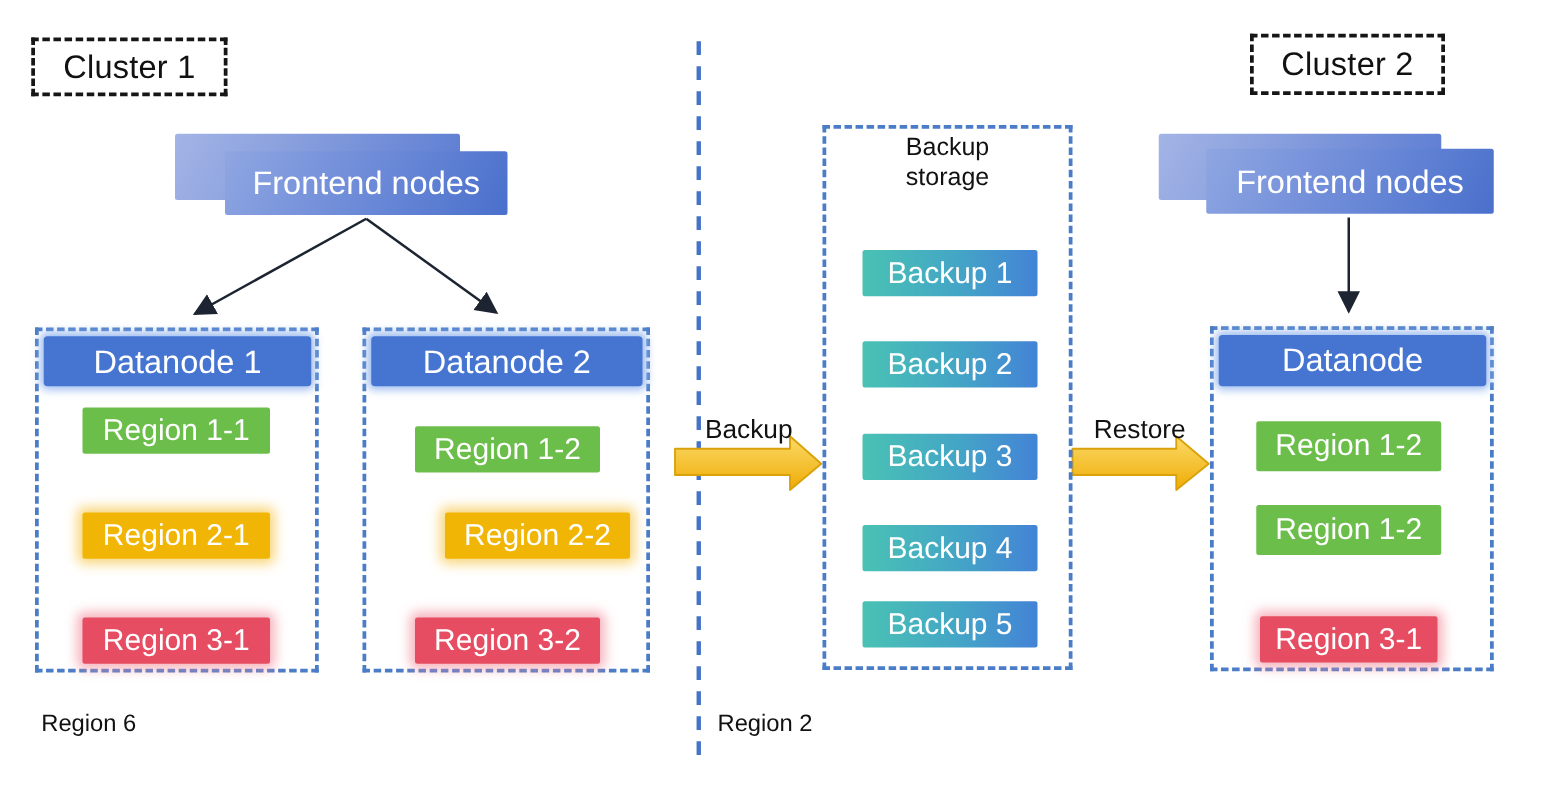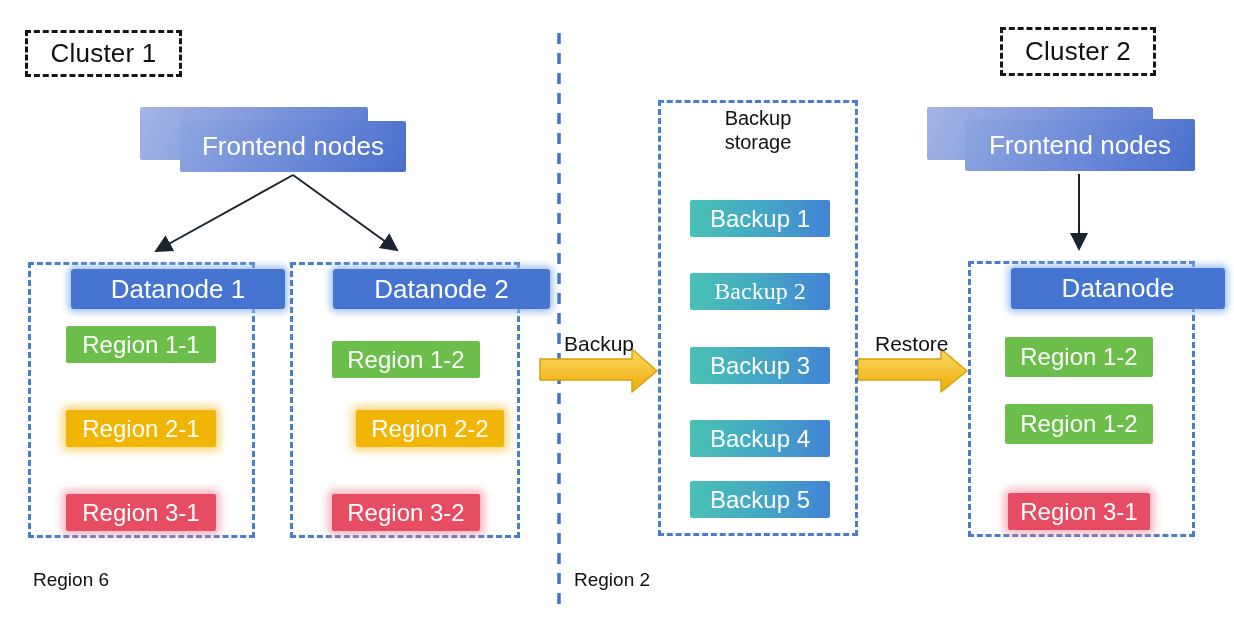--- a/index.html
+++ b/index.html
@@ -20,21 +20,20 @@
   .frontend-front{
     background:linear-gradient(118deg,#8ea6e1 0%,#7490da 40%,#4a70cc 100%);
     border-radius:2px;color:#fff;display:flex;align-items:center;justify-content:center;
     font-size:26px;
   }
   .dn-box{border:3px dashed #4a7cc8;background:transparent;}
   .dn-header{
     background:#4574d1;border-radius:3px;color:#fff;
     display:flex;align-items:center;justify-content:center;font-size:26px;
     box-shadow:0 0 7px 3px rgba(151,184,238,.9);
-    margin-left:36px;
   }
   .region{
     border-radius:2px;color:#fff;display:flex;align-items:center;justify-content:center;
     font-size:24px;
   }
   .rg-green{background:#6cbe4b;}
   .rg-amber{background:#f1b605;box-shadow:0 0 9px 4px rgba(247,205,95,.8);}
   .rg-red{background:#e64d62;box-shadow:0 0 9px 4px rgba(242,146,160,.7);margin-top:16px;}
   .bs-box{border:3px dashed #4a7cc8;}
   .bs-title{
@@ -115,21 +114,21 @@
   </div>
 
   <div class="abs flow-label" style="left:564px;top:332px;">Backup</div>
 
   <div class="abs bs-box" style="left:658px;top:100px;width:200px;height:436px;"></div>
   <div class="abs bs-title" style="left:693px;top:106px;width:130px;">Backup storage</div>
 
   <div class="abs backup-item" style="left:690px;top:200px;width:140px;height:37px;">
     <span>Backup 1</span>
   </div>
-  <div class="abs backup-item" style="left:690px;top:273px;width:140px;height:37px;font-family:Liberation Serif, serif;">
+  <div class="abs backup-item" style="left:690px;top:273px;width:140px;height:37px;">
     <span>Backup 2</span>
   </div>
   <div class="abs backup-item" style="left:690px;top:347px;width:140px;height:37px;">
     <span>Backup 3</span>
   </div>
   <div class="abs backup-item" style="left:690px;top:420px;width:140px;height:37px;">
     <span>Backup 4</span>
   </div>
   <div class="abs backup-item" style="left:690px;top:481px;width:140px;height:37px;">
     <span>Backup 5</span>

